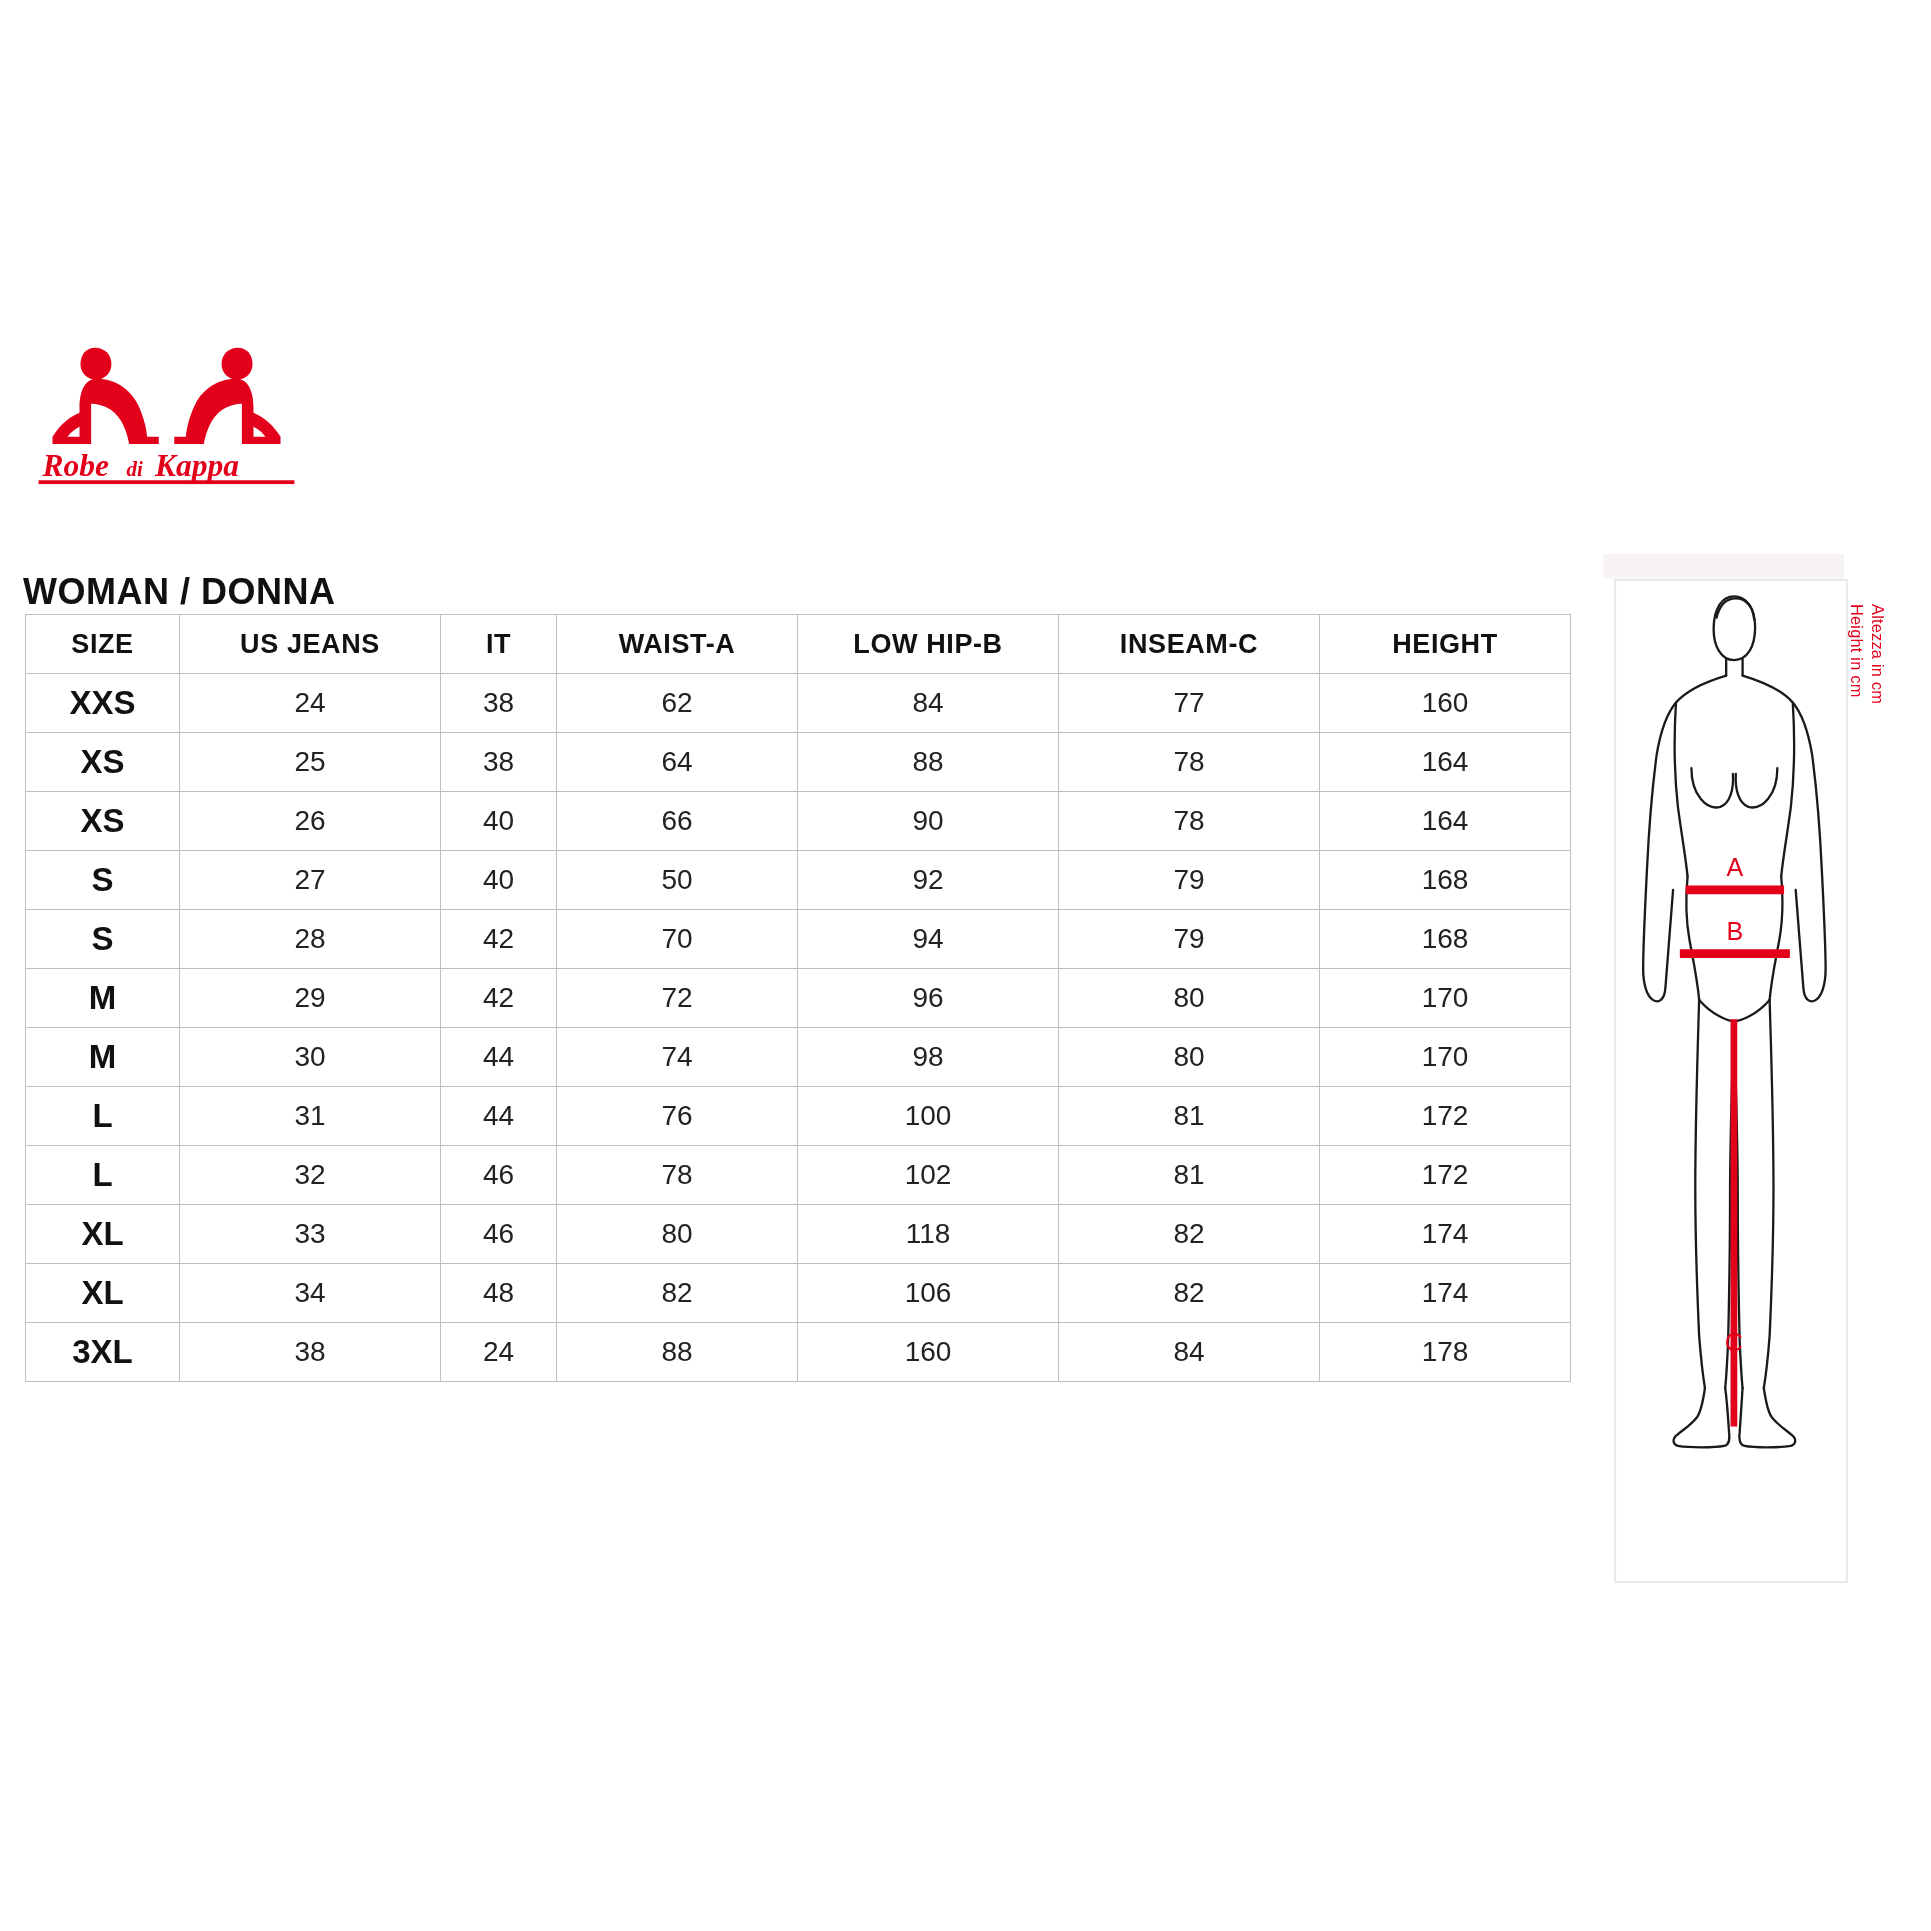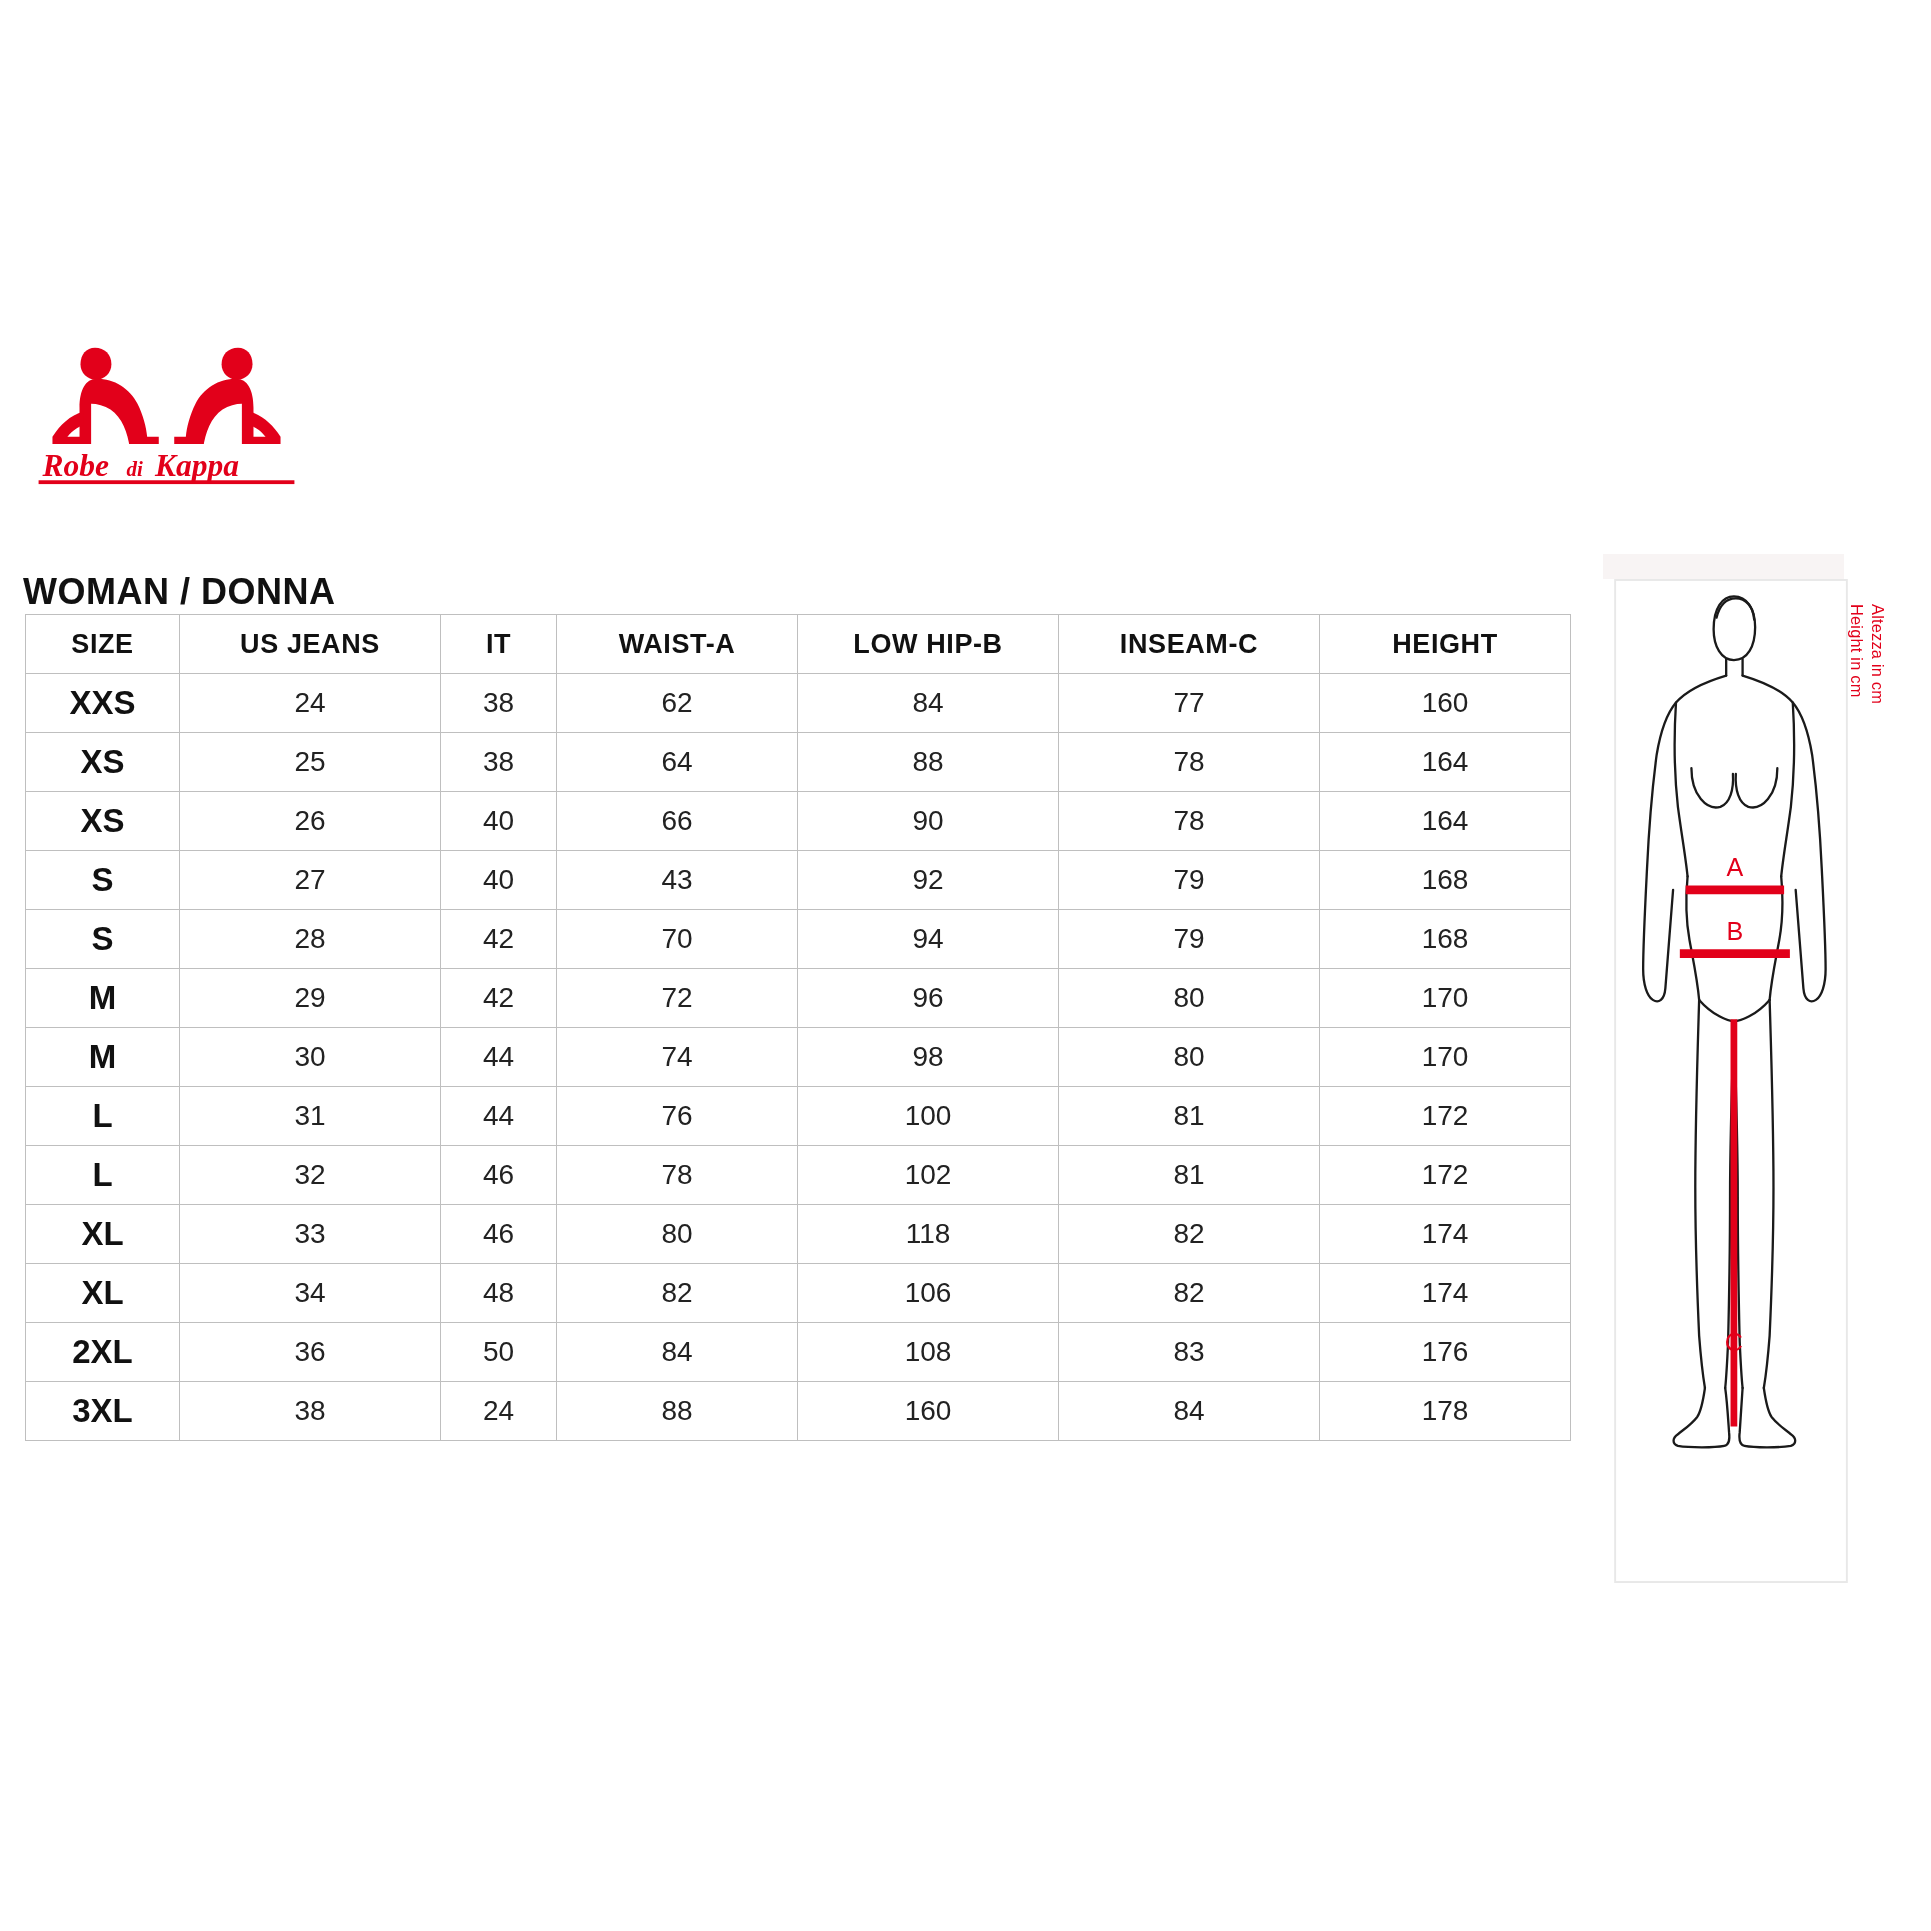--- a/index.html
+++ b/index.html
@@ -212,21 +212,21 @@
           <td>40</td>
           <td>66</td>
           <td>90</td>
           <td>78</td>
           <td>164</td>
         </tr>
         <tr>
           <td class="size-cell">S</td>
           <td>27</td>
           <td>40</td>
-          <td>43</td>
+          <td>50</td>
           <td>92</td>
           <td>79</td>
           <td>168</td>
         </tr>
         <tr>
           <td class="size-cell">S</td>
           <td>28</td>
           <td>42</td>
           <td>70</td>
           <td>94</td>
@@ -281,29 +281,20 @@
         <tr>
           <td class="size-cell">XL</td>
           <td>34</td>
           <td>48</td>
           <td>82</td>
           <td>106</td>
           <td>82</td>
           <td>174</td>
         </tr>
         <tr>
-          <td class="size-cell">2XL</td>
-          <td>36</td>
-          <td>50</td>
-          <td>84</td>
-          <td>108</td>
-          <td>83</td>
-          <td>176</td>
-        </tr>
-        <tr>
           <td class="size-cell">3XL</td>
           <td>38</td>
           <td>24</td>
           <td>88</td>
           <td>160</td>
           <td>84</td>
           <td>178</td>
         </tr>
       </tbody>
   </table>

